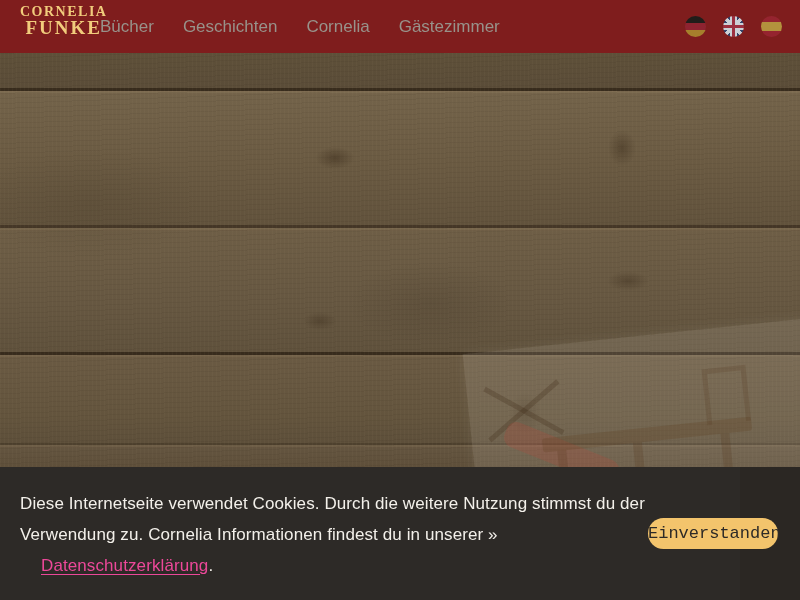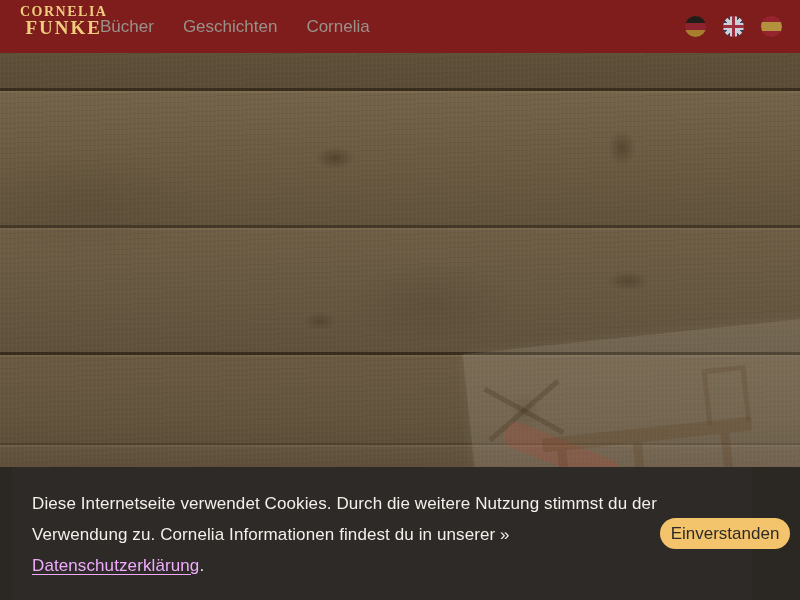--- a/index.html
+++ b/index.html
@@ -135,56 +135,57 @@
   }
   .ghost-photo .g-x1, .ghost-photo .g-x2 {
     position: absolute; left: 10px; top: 60px; width: 90px; height: 5px;
     background: rgba(60,40,20,0.25);
   }
   .ghost-photo .g-x1 { transform: rotate(35deg); }
   .ghost-photo .g-x2 { transform: rotate(-35deg); }
 
   
   .cookie-banner {
-    position: absolute; left: 12px; top: 467px; width: 740px; height: 133px;
+    position: absolute; left: 0; top: 467px; width: 740px; height: 133px;
     background: #2d2a27;
     color: #f3f0ea;
     z-index: 30;
   }
   .cookie-text {
     position: absolute; left: 20px; top: 21px;
     font-size: 17px; line-height: 31px;
     letter-spacing: 0.1px;
   }
   .cookie-text a {
-    color: #f0abfc; text-decoration: underline; text-underline-offset: 3px; cursor: pointer;
+    color: #ec4899; text-decoration: underline; text-underline-offset: 3px; cursor: pointer; margin-left: 21px;
   }
   .consent-button {
     position: absolute; left: 648px; top: 51px;
     width: 130px; height: 31px;
     background: #f3c46c;
     color: #2d2a27;
     border: none; border-radius: 16px;
     font-size: 17px;
-    font-family: Liberation Sans, sans-serif;
+    font-family: Liberation Mono, monospace;
     cursor: pointer;
   }
 </style>
 </head>
 <body>
 
 <header class="nav">
   <a class="logo">
     <span class="logo-top">CORNELIA</span>
     <span class="logo-bottom">FUNKE</span>
   </a>
   <ul class="nav-menu">
     <li><a>Bücher</a></li>
     <li><a>Geschichten</a></li>
     <li><a>Cornelia</a></li>
+    <li><a>Gästezimmer</a></li>
   </ul>
   <div class="lang-flags">
     <span class="flag flag-de"></span>
     <span class="flag flag-uk"></span>
     <span class="flag flag-es"></span>
   </div>
 </header>
 
 <main class="hero">
   <div class="plank plank-1"></div>

